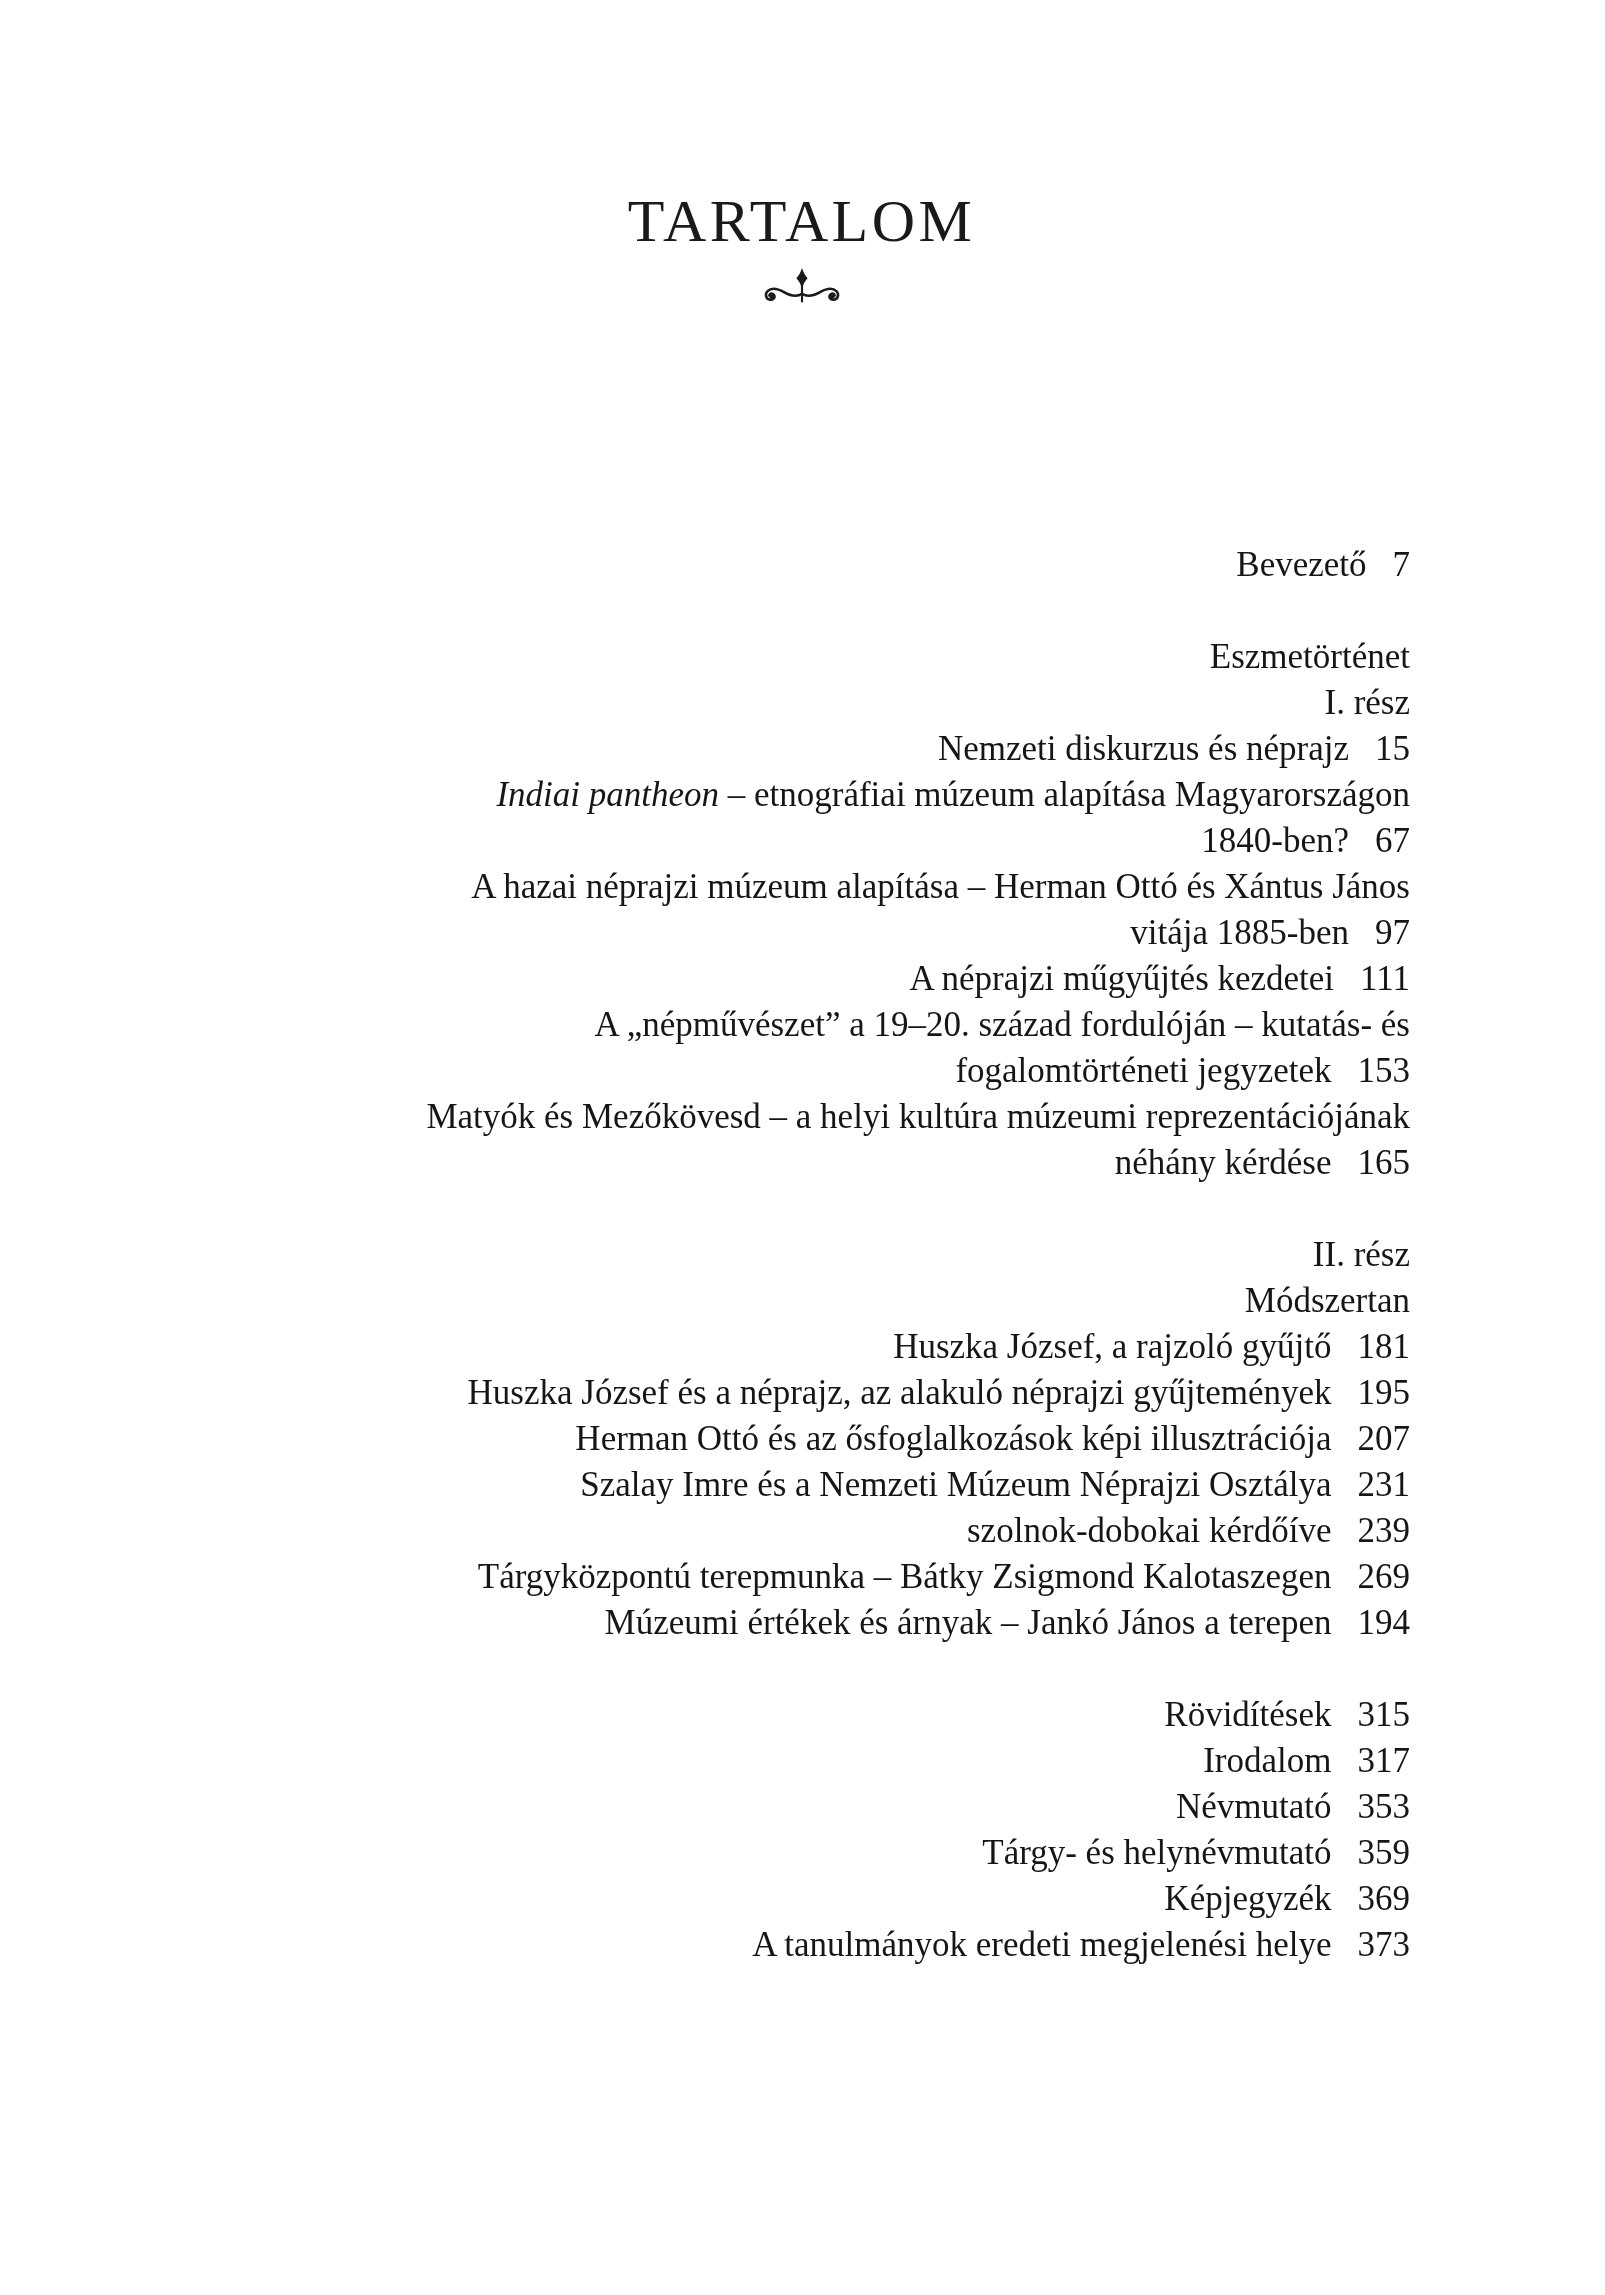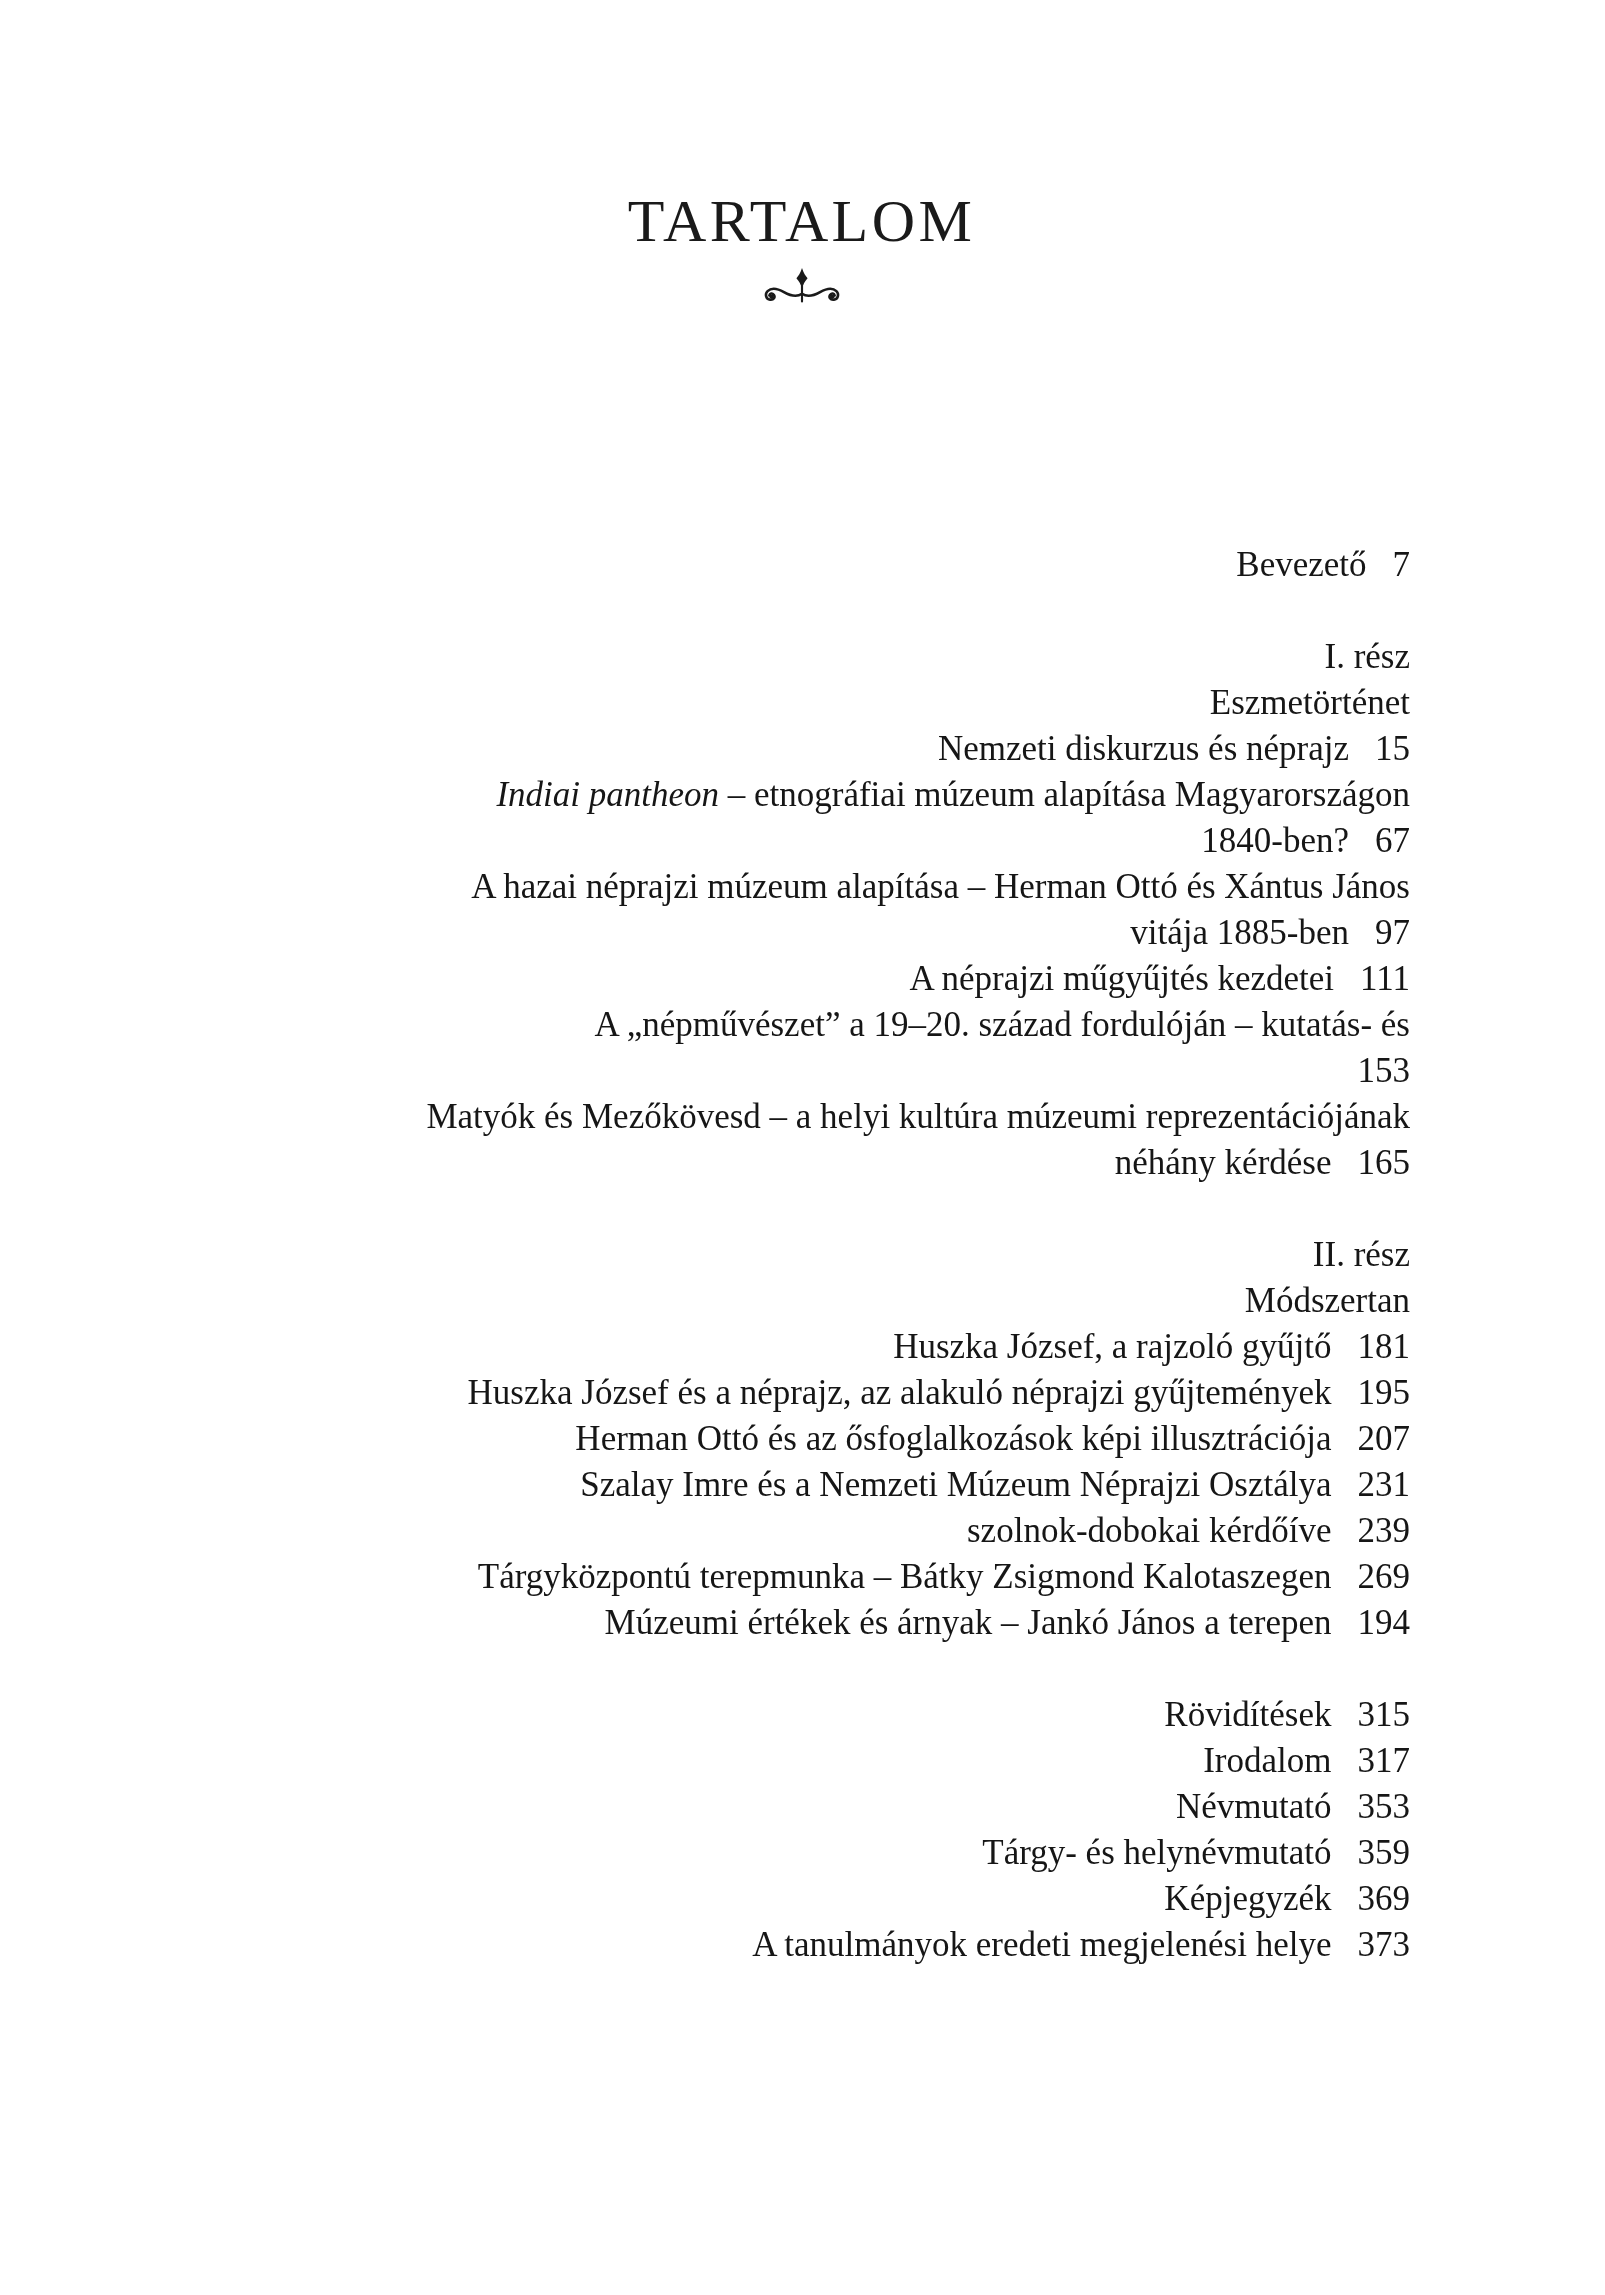--- a/index.html
+++ b/index.html
@@ -94,24 +94,24 @@
     </svg>
   </div>
 
   <div class="toc">
       <div class="toc-row indent-0">
         <span class="entry-text"><span>Bevezető</span></span>
         <span class="entry-page">7</span>
       </div>
       <div class="toc-spacer"></div>
       <div class="toc-row indent-0">
+        <span class="entry-text"><span>Eszmetörténet</span></span>
+      </div>
+      <div class="toc-row indent-0">
         <span class="entry-text"><span>I. rész</span></span>
-      </div>
-      <div class="toc-row indent-0">
-        <span class="entry-text"><span>Eszmetörténet</span></span>
       </div>
       <div class="toc-row indent-1">
         <span class="entry-text"><span>Nemzeti diskurzus és néprajz</span></span>
         <span class="entry-page">15</span>
       </div>
       <div class="toc-row indent-1">
         <span class="entry-text"><span class="italic">Indiai pantheon</span><span> – etnográfiai múzeum alapítása Magyarországon</span></span>
       </div>
       <div class="toc-row indent-2">
         <span class="entry-text"><span>1840-ben?</span></span>
@@ -125,20 +125,21 @@
         <span class="entry-page">97</span>
       </div>
       <div class="toc-row indent-1">
         <span class="entry-text"><span>A néprajzi műgyűjtés kezdetei</span></span>
         <span class="entry-page">111</span>
       </div>
       <div class="toc-row indent-1">
         <span class="entry-text"><span>A „népművészet” a 19–20. század fordulóján – kutatás- és</span></span>
       </div>
       <div class="toc-row indent-2">
+        <span class="entry-text"><span>fogalomtörténeti jegyzetek</span></span>
         <span class="entry-page">153</span>
       </div>
       <div class="toc-row indent-1">
         <span class="entry-text"><span>Matyók és Mezőkövesd – a helyi kultúra múzeumi reprezentációjának</span></span>
       </div>
       <div class="toc-row indent-2">
         <span class="entry-text"><span>néhány kérdése</span></span>
         <span class="entry-page">165</span>
       </div>
       <div class="toc-spacer"></div>

